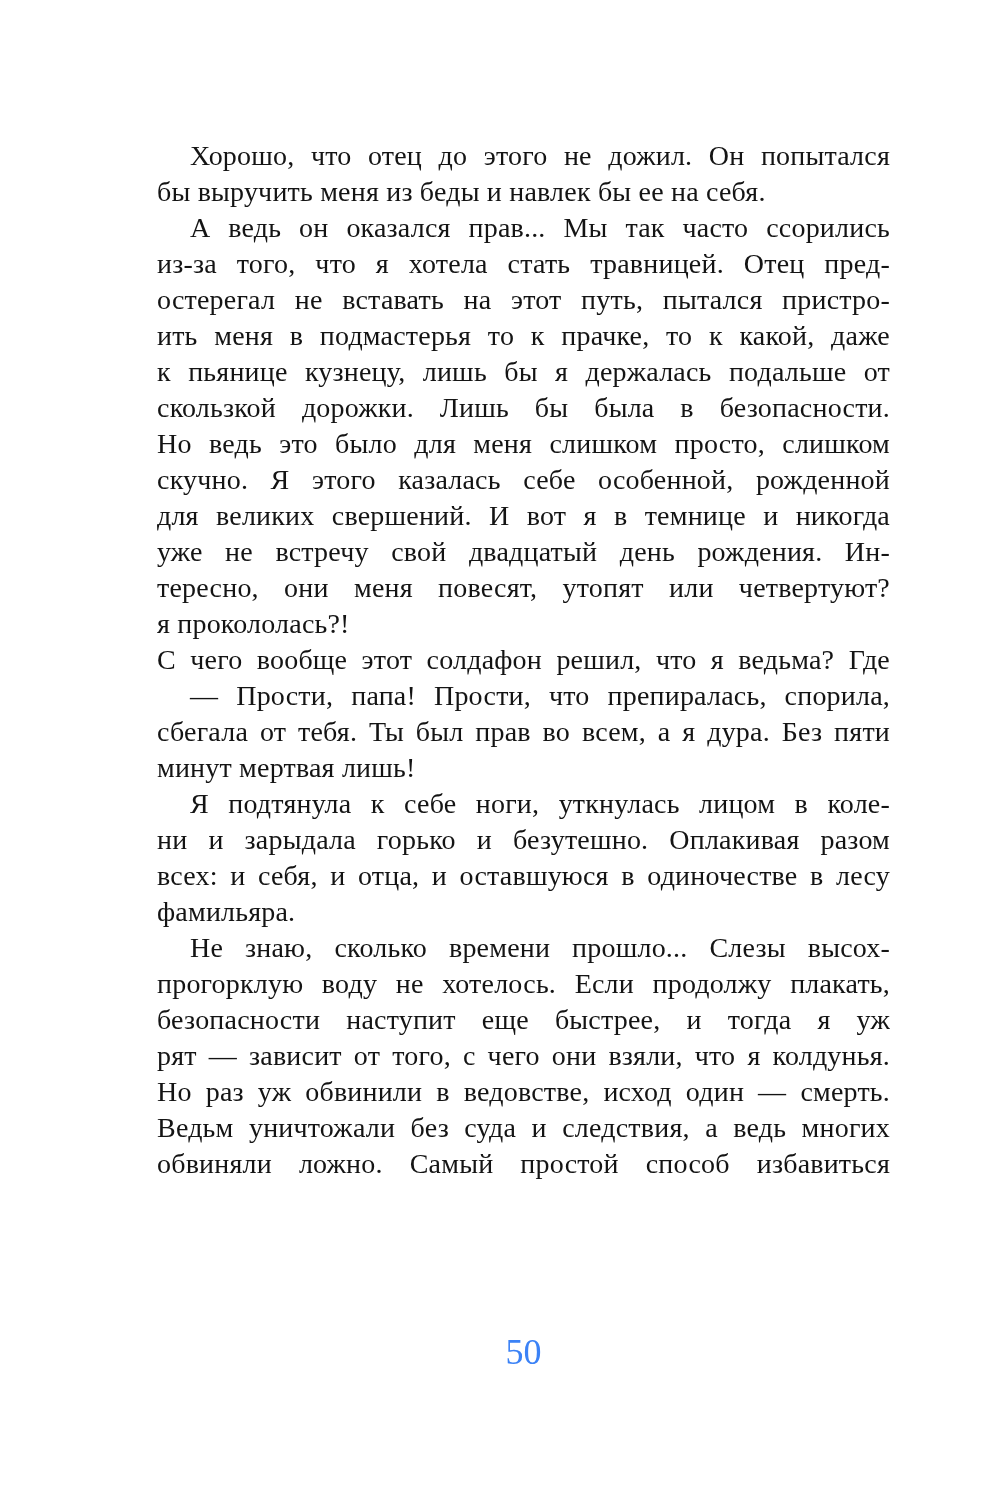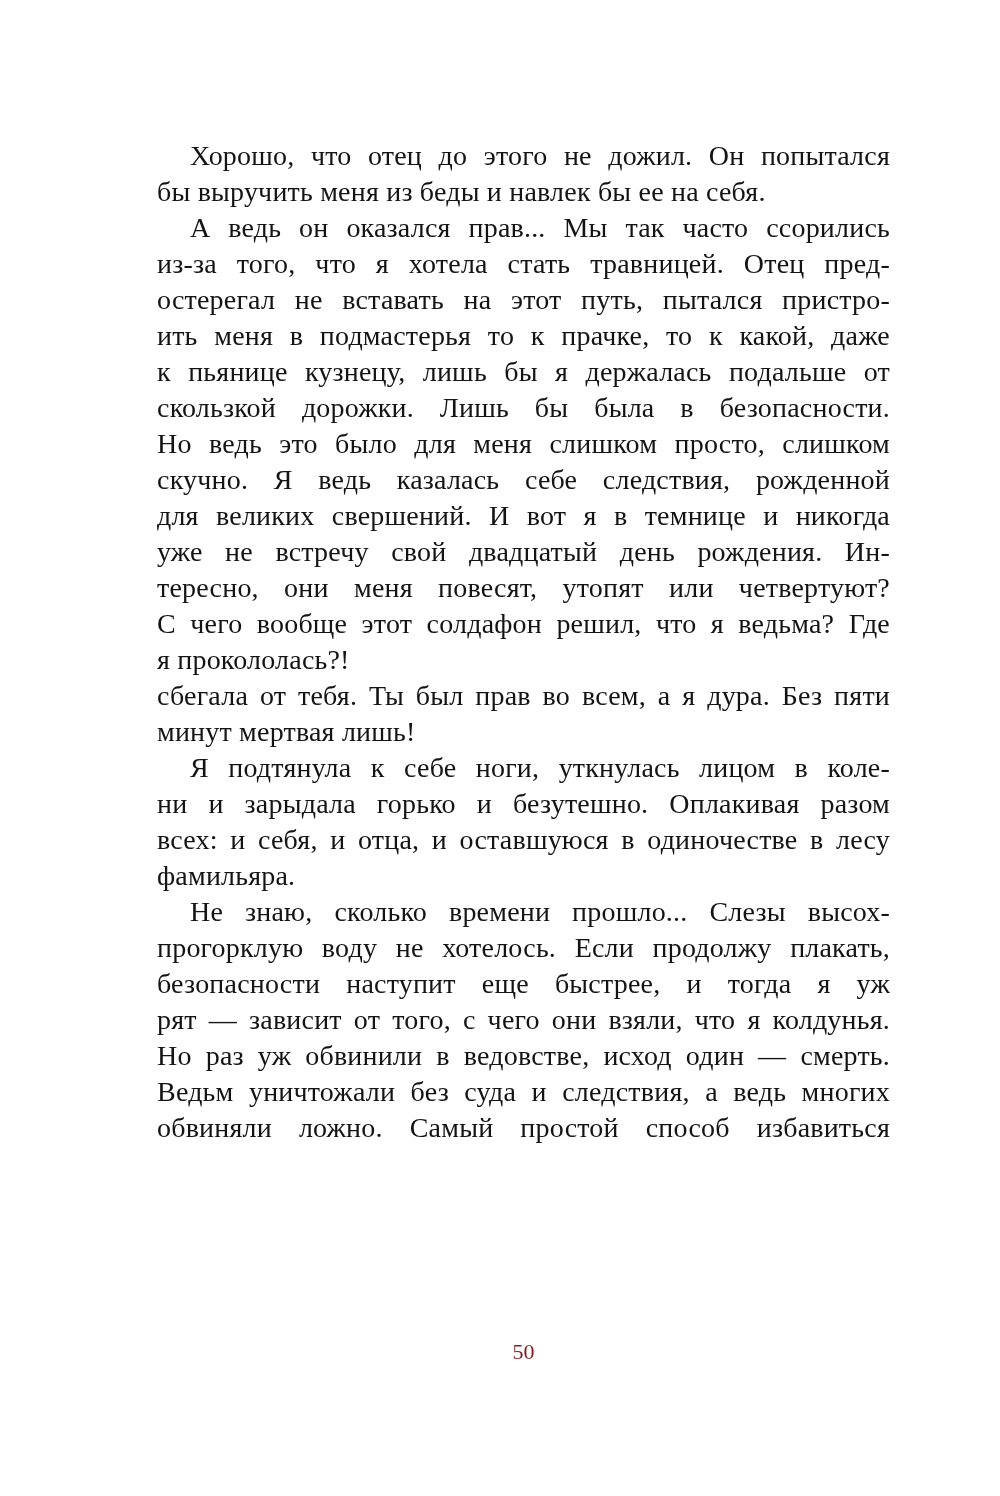--- a/index.html
+++ b/index.html
@@ -43,50 +43,51 @@
     }
     .line.first {
       text-indent: 33px;
     }
     .page-number {
       position: absolute;
       left: 157px;
       top: 1332px;
       width: 733px;
       text-align: center;
-      font-size: 22px;
+      font-size: 36px;
       line-height: 40px;
-      color: #7f1d1d;
+      color: #3b82f6;
     }
   </style>
 </head>
 <body>
 
 <div class="page">
   <div class="text-block">
       <div class="paragraph">
         <div class="line first">Хорошо, что отец до этого не дожил. Он попытался</div>
         <div class="line last">бы выручить меня из беды и навлек бы ее на себя.</div>
       </div>
       <div class="paragraph">
         <div class="line first">А ведь он оказался прав... Мы так часто ссорились</div>
         <div class="line">из-за того, что я хотела стать травницей. Отец пред-</div>
         <div class="line">остерегал не вставать на этот путь, пытался пристро-</div>
         <div class="line">ить меня в подмастерья то к прачке, то к какой, даже</div>
         <div class="line">к пьянице кузнецу, лишь бы я держалась подальше от</div>
         <div class="line">скользкой дорожки. Лишь бы была в безопасности.</div>
         <div class="line">Но ведь это было для меня слишком просто, слишком</div>
-        <div class="line">скучно. Я ведь казалась себе следствия, рожденной</div>
+        <div class="line">скучно. Я этого казалась себе особенной, рожденной</div>
         <div class="line">для великих свершений. И вот я в темнице и никогда</div>
         <div class="line">уже не встречу свой двадцатый день рождения. Ин-</div>
         <div class="line">тересно, они меня повесят, утопят или четвертуют?</div>
+        <div class="line last">я прокололась?!</div>
         <div class="line">С чего вообще этот солдафон решил, что я ведьма? Где</div>
-        <div class="line last">я прокололась?!</div>
       </div>
       <div class="paragraph">
+        <div class="line first">— Прости, папа! Прости, что препиралась, спорила,</div>
         <div class="line">сбегала от тебя. Ты был прав во всем, а я дура. Без пяти</div>
         <div class="line last">минут мертвая лишь!</div>
       </div>
       <div class="paragraph">
         <div class="line first">Я подтянула к себе ноги, уткнулась лицом в коле-</div>
         <div class="line">ни и зарыдала горько и безутешно. Оплакивая разом</div>
         <div class="line">всех: и себя, и отца, и оставшуюся в одиночестве в лесу</div>
         <div class="line last">фамильяра.</div>
       </div>
       <div class="paragraph">

